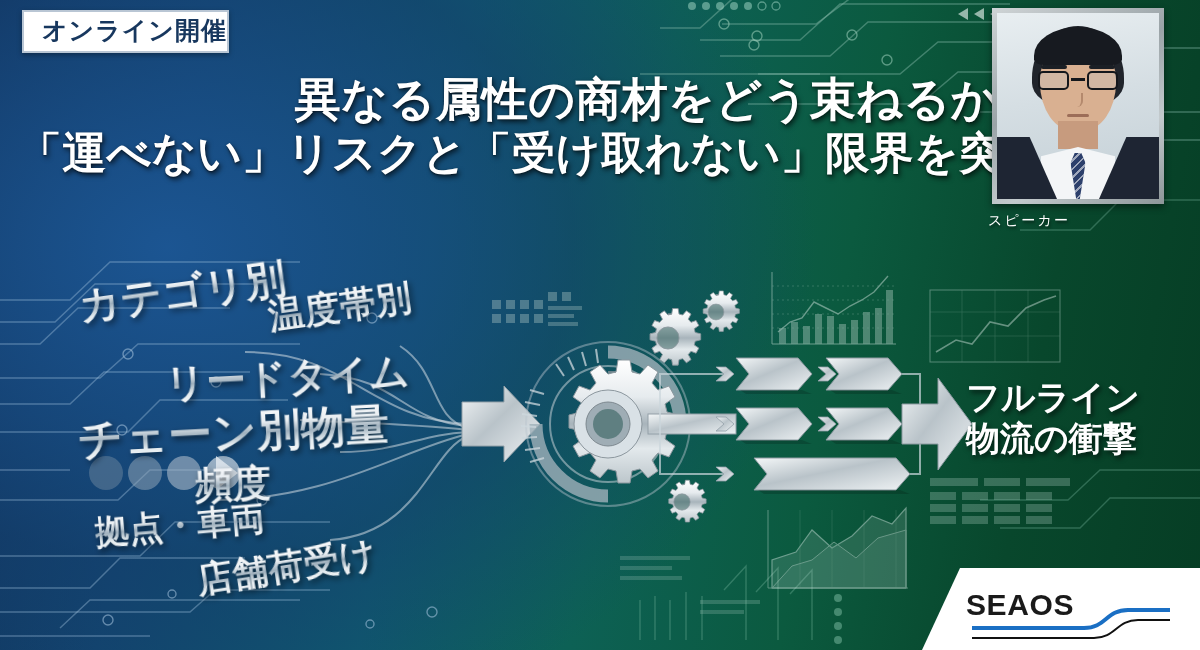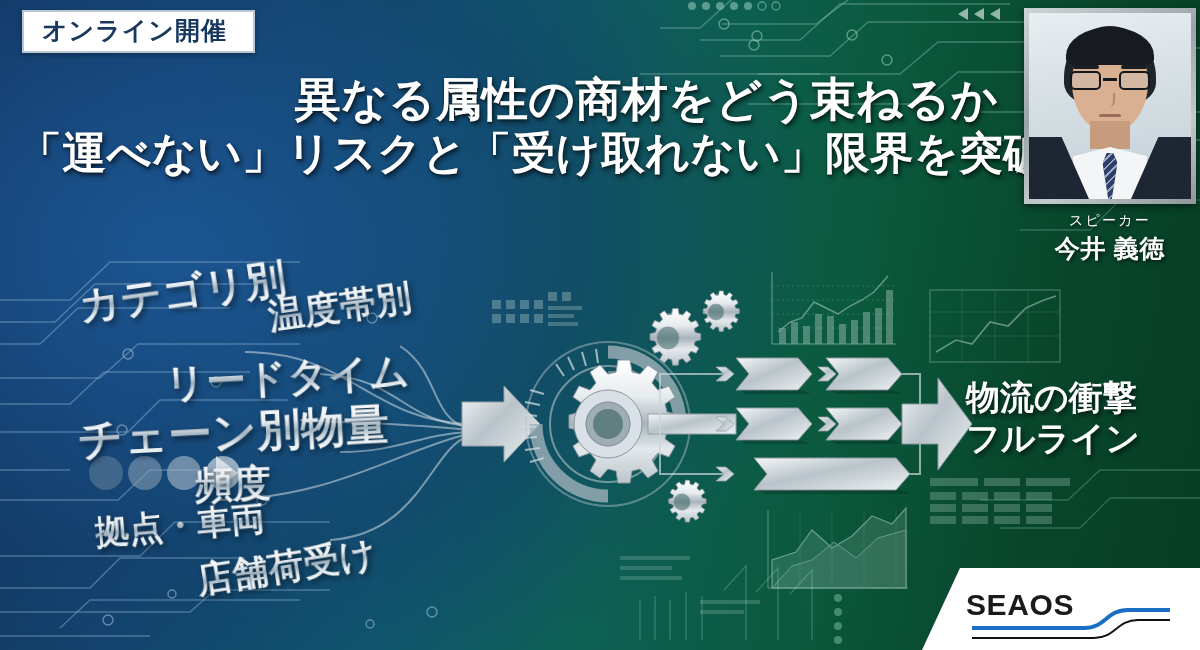--- a/index.html
+++ b/index.html
@@ -13,41 +13,41 @@
       linear-gradient(100deg, #10335c 0%, #12456e 16%, #0f5a6e 36%, #0d6155 52%, #0b5a3f 68%, #08472c 84%, #063d24 100%);
   }
 
   
   .layer { position:absolute; inset:0; width:1200px; height:650px; pointer-events:none; }
 
   
   #badge {
     position:absolute; left:22px; top:10px;
     background:#ffffff; border:2px solid #b9c6d4;
-    padding:6px 26px 8px 18px;
+    padding:6px 0 8px 18px;
     box-shadow:0 2px 5px rgba(0,0,0,.35);
   }
   #badge span {
     font-size:25px; font-weight:700; letter-spacing:.04em;
     color:#17375e; line-height:1; white-space:nowrap;
   }
 
   
   #title-block { position:absolute; left:18px; top:74px; width:980px; }
   .tl {
     color:#ffffff; font-weight:700; white-space:nowrap;
     text-shadow:2px 3px 5px rgba(0,0,0,.62), 0 1px 2px rgba(0,0,0,.5);
     letter-spacing:0.005em;
     text-align:right;
   }
   #title-line1 { font-size:46px; line-height:1.12; }
   #title-line2 { font-size:44px; line-height:1.15; margin-top:2px; }
 
   
-  #speaker { position:absolute; right:0; top:8px; width:180px; text-align:center; }
+  #speaker { position:absolute; right:32px; top:8px; width:180px; }
   #speaker-frame {
     width:172px; height:196px; margin:0 auto;
     background:linear-gradient(150deg,#cfd4d6 0%, #9aa3a7 40%, #c3cacd 70%, #8d9699 100%);
     padding:5px; box-shadow:0 3px 7px rgba(0,0,0,.45);
   }
   #speaker-photo {
     width:100%; height:100%; position:relative; overflow:hidden;
     background:linear-gradient(170deg,#e8eef1 0%, #d5dee3 45%, #c3cfd6 100%);
   }
   
@@ -460,36 +460,35 @@
         <div class="p-neck"></div>
         <div class="p-shirt"></div>
         <div class="p-suit">
           <div class="sl"></div>
           <div class="sr"></div>
         </div>
         <div class="p-tie"></div>
       </div>
     </div>
     <div id="speaker-role">スピーカー</div>
-    <div id="speaker-name">今井 義徳</div>
   </div>
 
   <div id="keywords">
     <div class="kw" id="kw0">カテゴリ別</div>
     <div class="kw" id="kw1">温度帯別</div>
     <div class="kw" id="kw2">リードタイム</div>
     <div class="kw" id="kw3">チェーン別物量</div>
     <div class="kw" id="kw4">頻度</div>
     <div class="kw" id="kw5">拠点・車両</div>
     <div class="kw" id="kw6">店舗荷受け</div>
   </div>
 
   <div id="outcome">
+    <div class="oc">フルライン</div>
     <div class="oc">物流の衝撃</div>
-    <div class="oc">フルライン</div>
   </div>
 
   <div id="logo-panel">
     <div id="logo-inner">
       <div id="logo-text">SEAOS</div>
       <svg width="210" height="56" viewBox="0 0 210 56" style="position:absolute;left:0;top:0;">
         <path d="M6 40 H118 C140 40 140 22 162 22 H204" fill="none" stroke="#1a6fc4" stroke-width="4"></path>
         <path d="M6 50 H128 C150 50 150 32 172 32 H204" fill="none" stroke="#111111" stroke-width="2"></path>
       </svg>
     </div>

